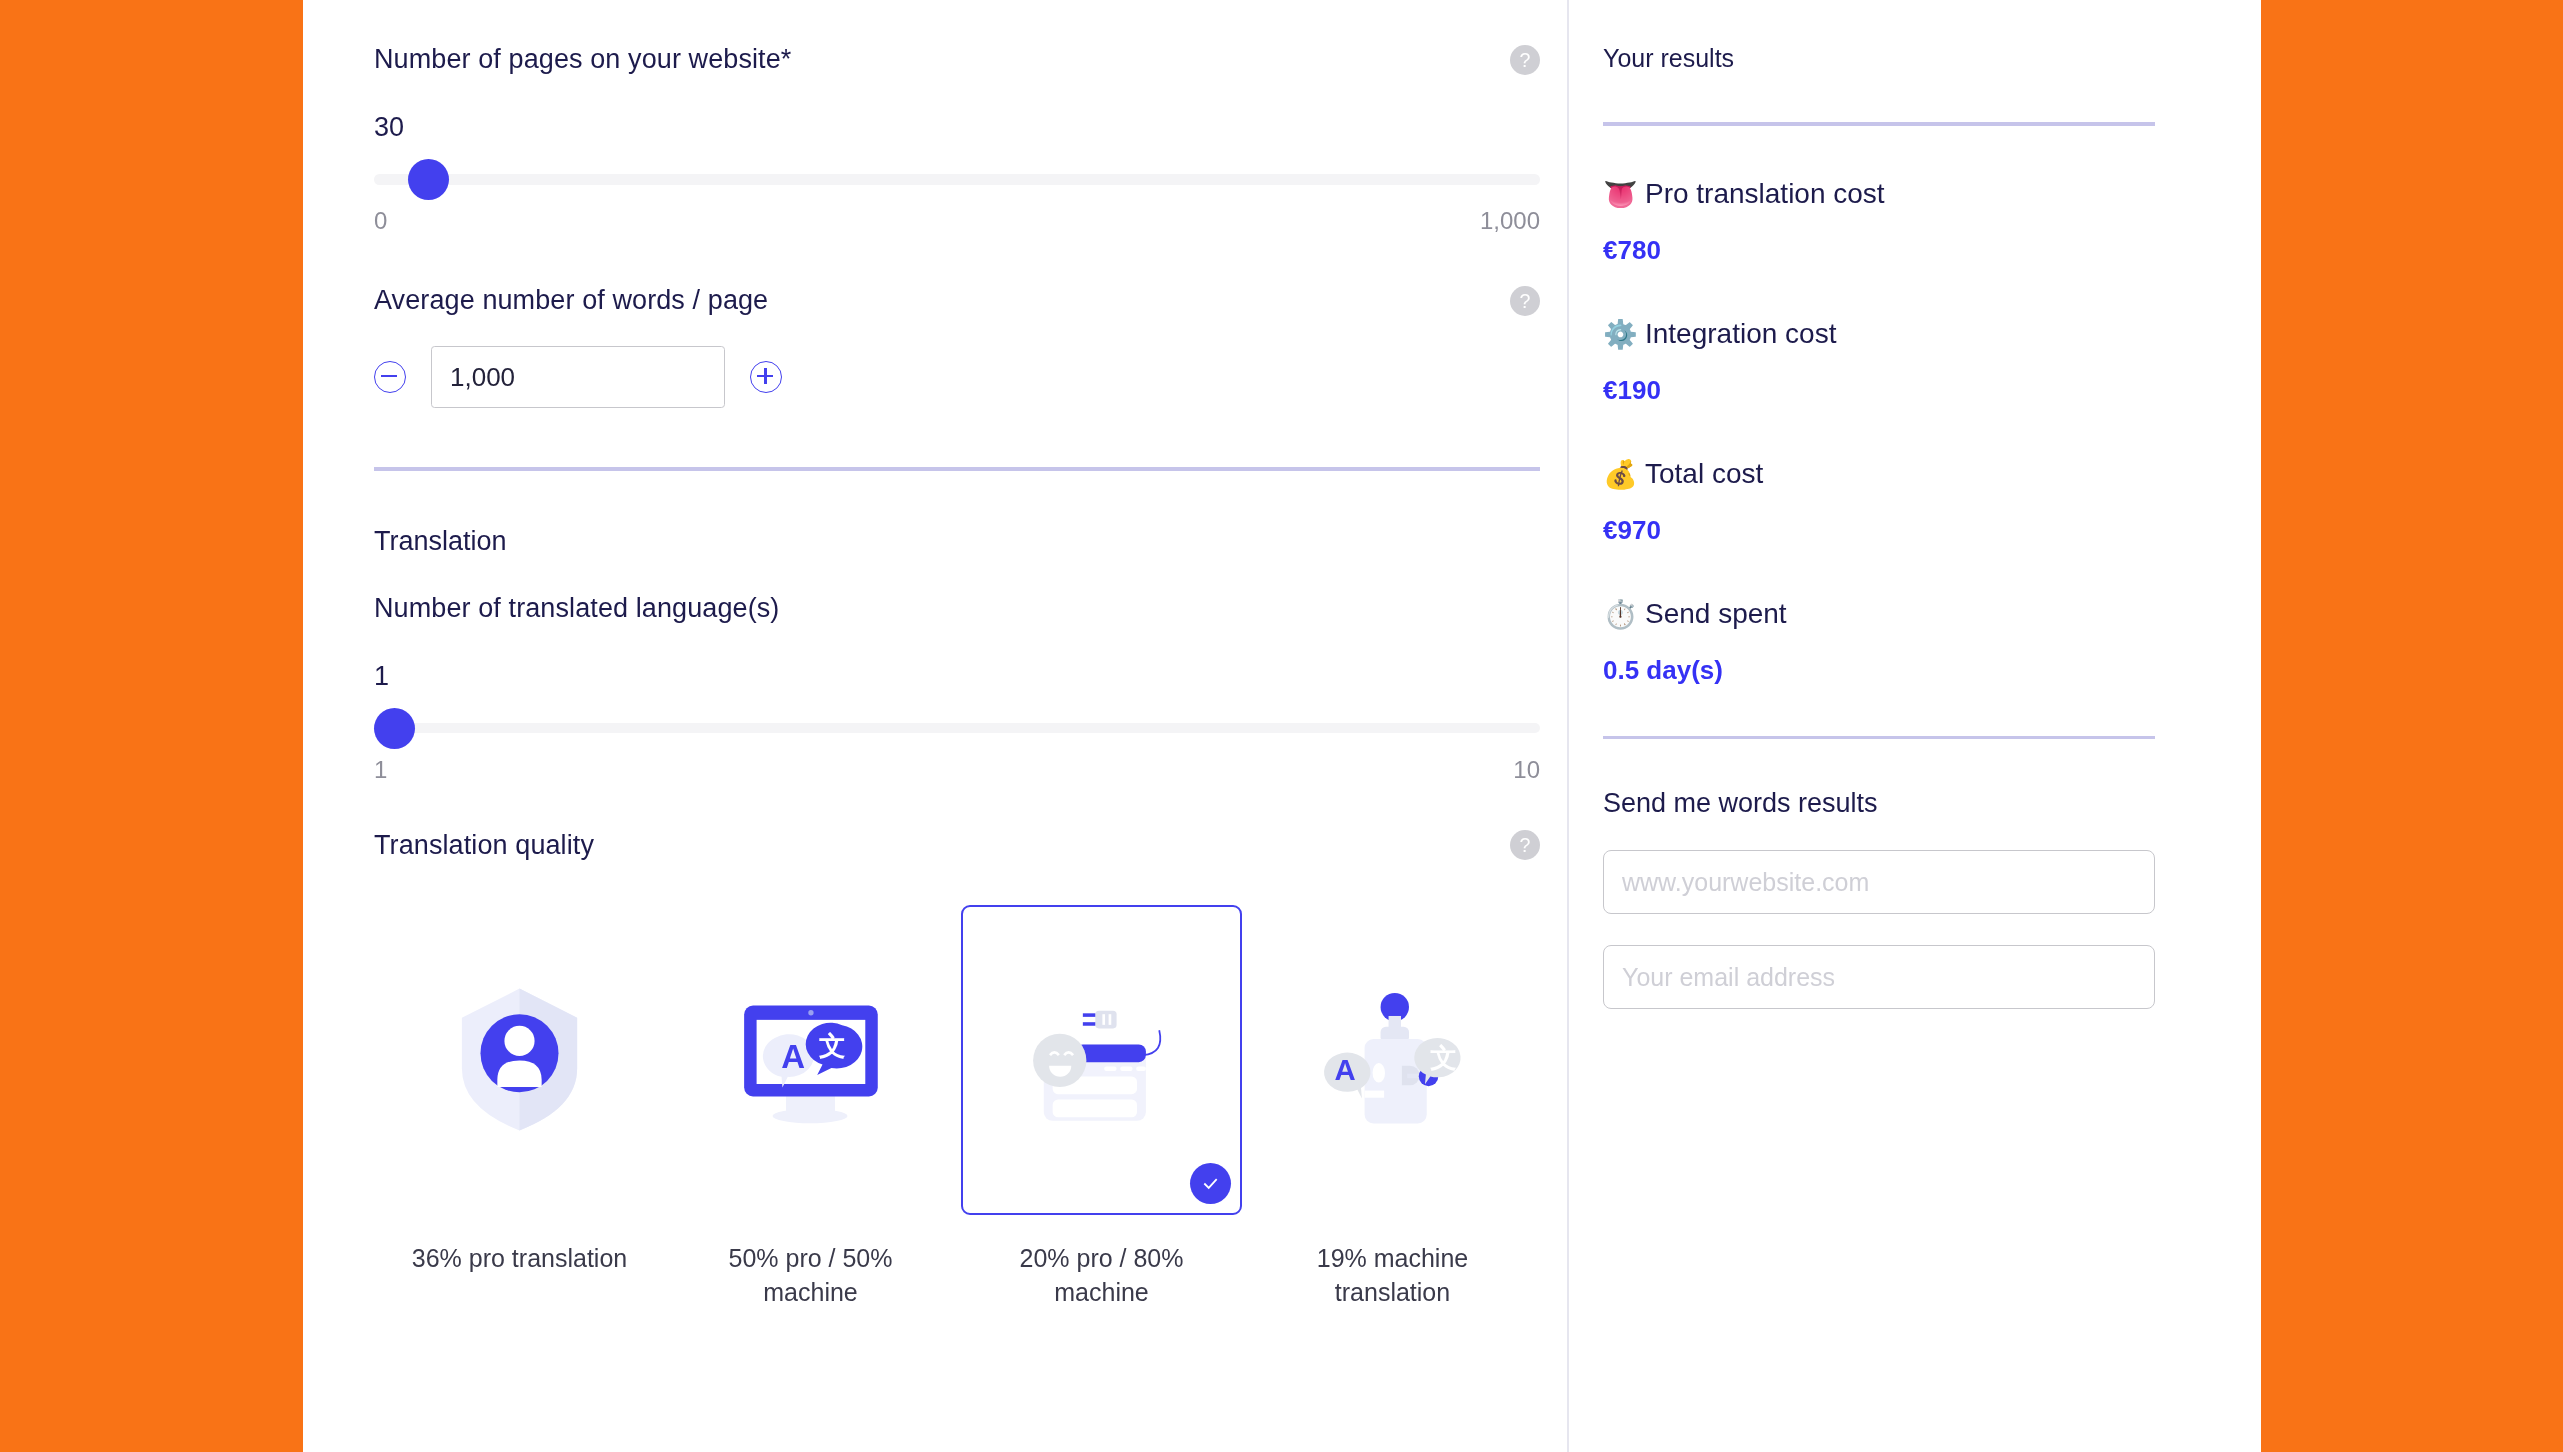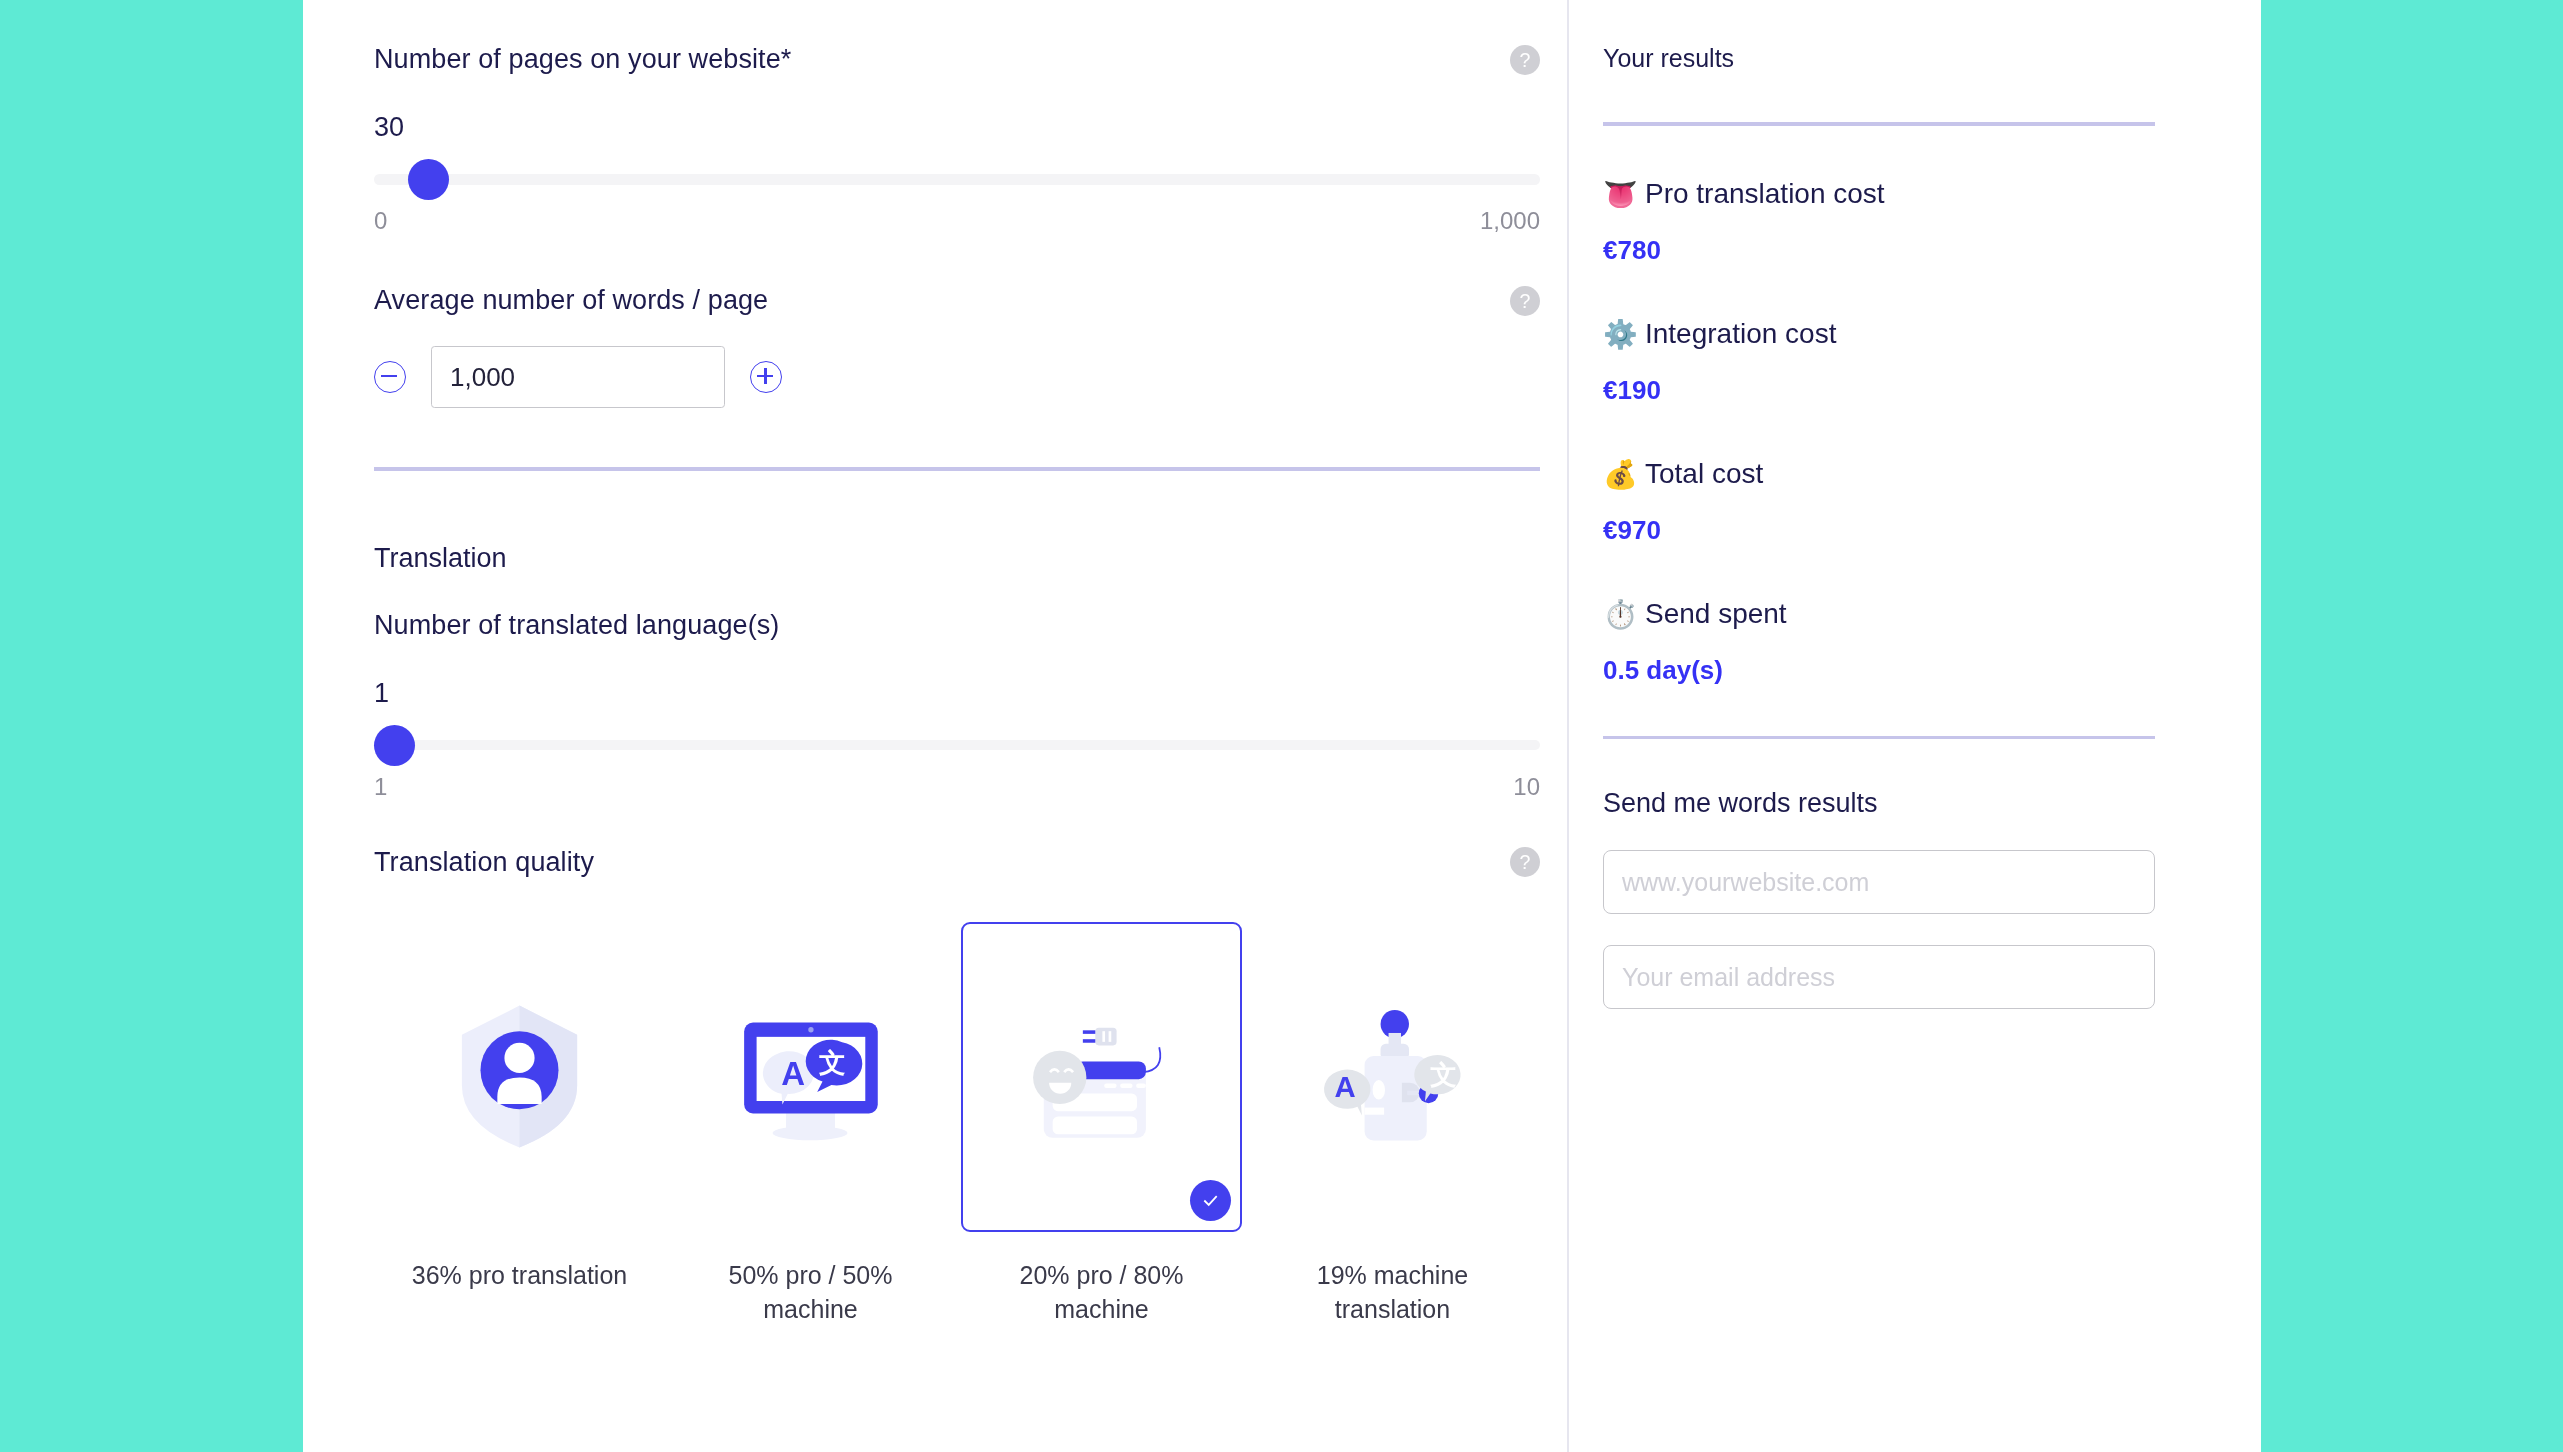--- a/index.html
+++ b/index.html
@@ -5,21 +5,21 @@
   * { box-sizing: border-box; margin: 0; padding: 0; }
   html, body {
     width: 2563px; height: 1452px;
     background: #f4f4fe;
     font-family: "Liberation Sans", sans-serif;
     overflow: hidden;
   }
   .page {
     position: relative;
     width: 2563px; height: 1452px;
-    background: #5eead4;
+    background: #f97316;
   }
   .calculator-card {
     position: absolute;
     left: 303px; top: 0;
     width: 1958px; height: 1452px;
     background: #ffffff;
     display: flex;
     flex-direction: row;
   }
   
@@ -135,21 +135,21 @@
     font-family: "Liberation Sans", sans-serif;
   }
   .section-divider {
     width: 1166px; height: 3.6px;
     background: #c6c4ea;
     margin: 59px 0 0 0;
   }
   .section-title {
     font-size: 27px;
     color: #1d1b4c;
-    margin-top: 72px;
+    margin-top: 55px;
   }
   
   .quality-grid {
     display: flex;
     width: 1166px;
     margin-top: 44px;
   }
   .q-card {
     width: 291px;
     display: flex;

